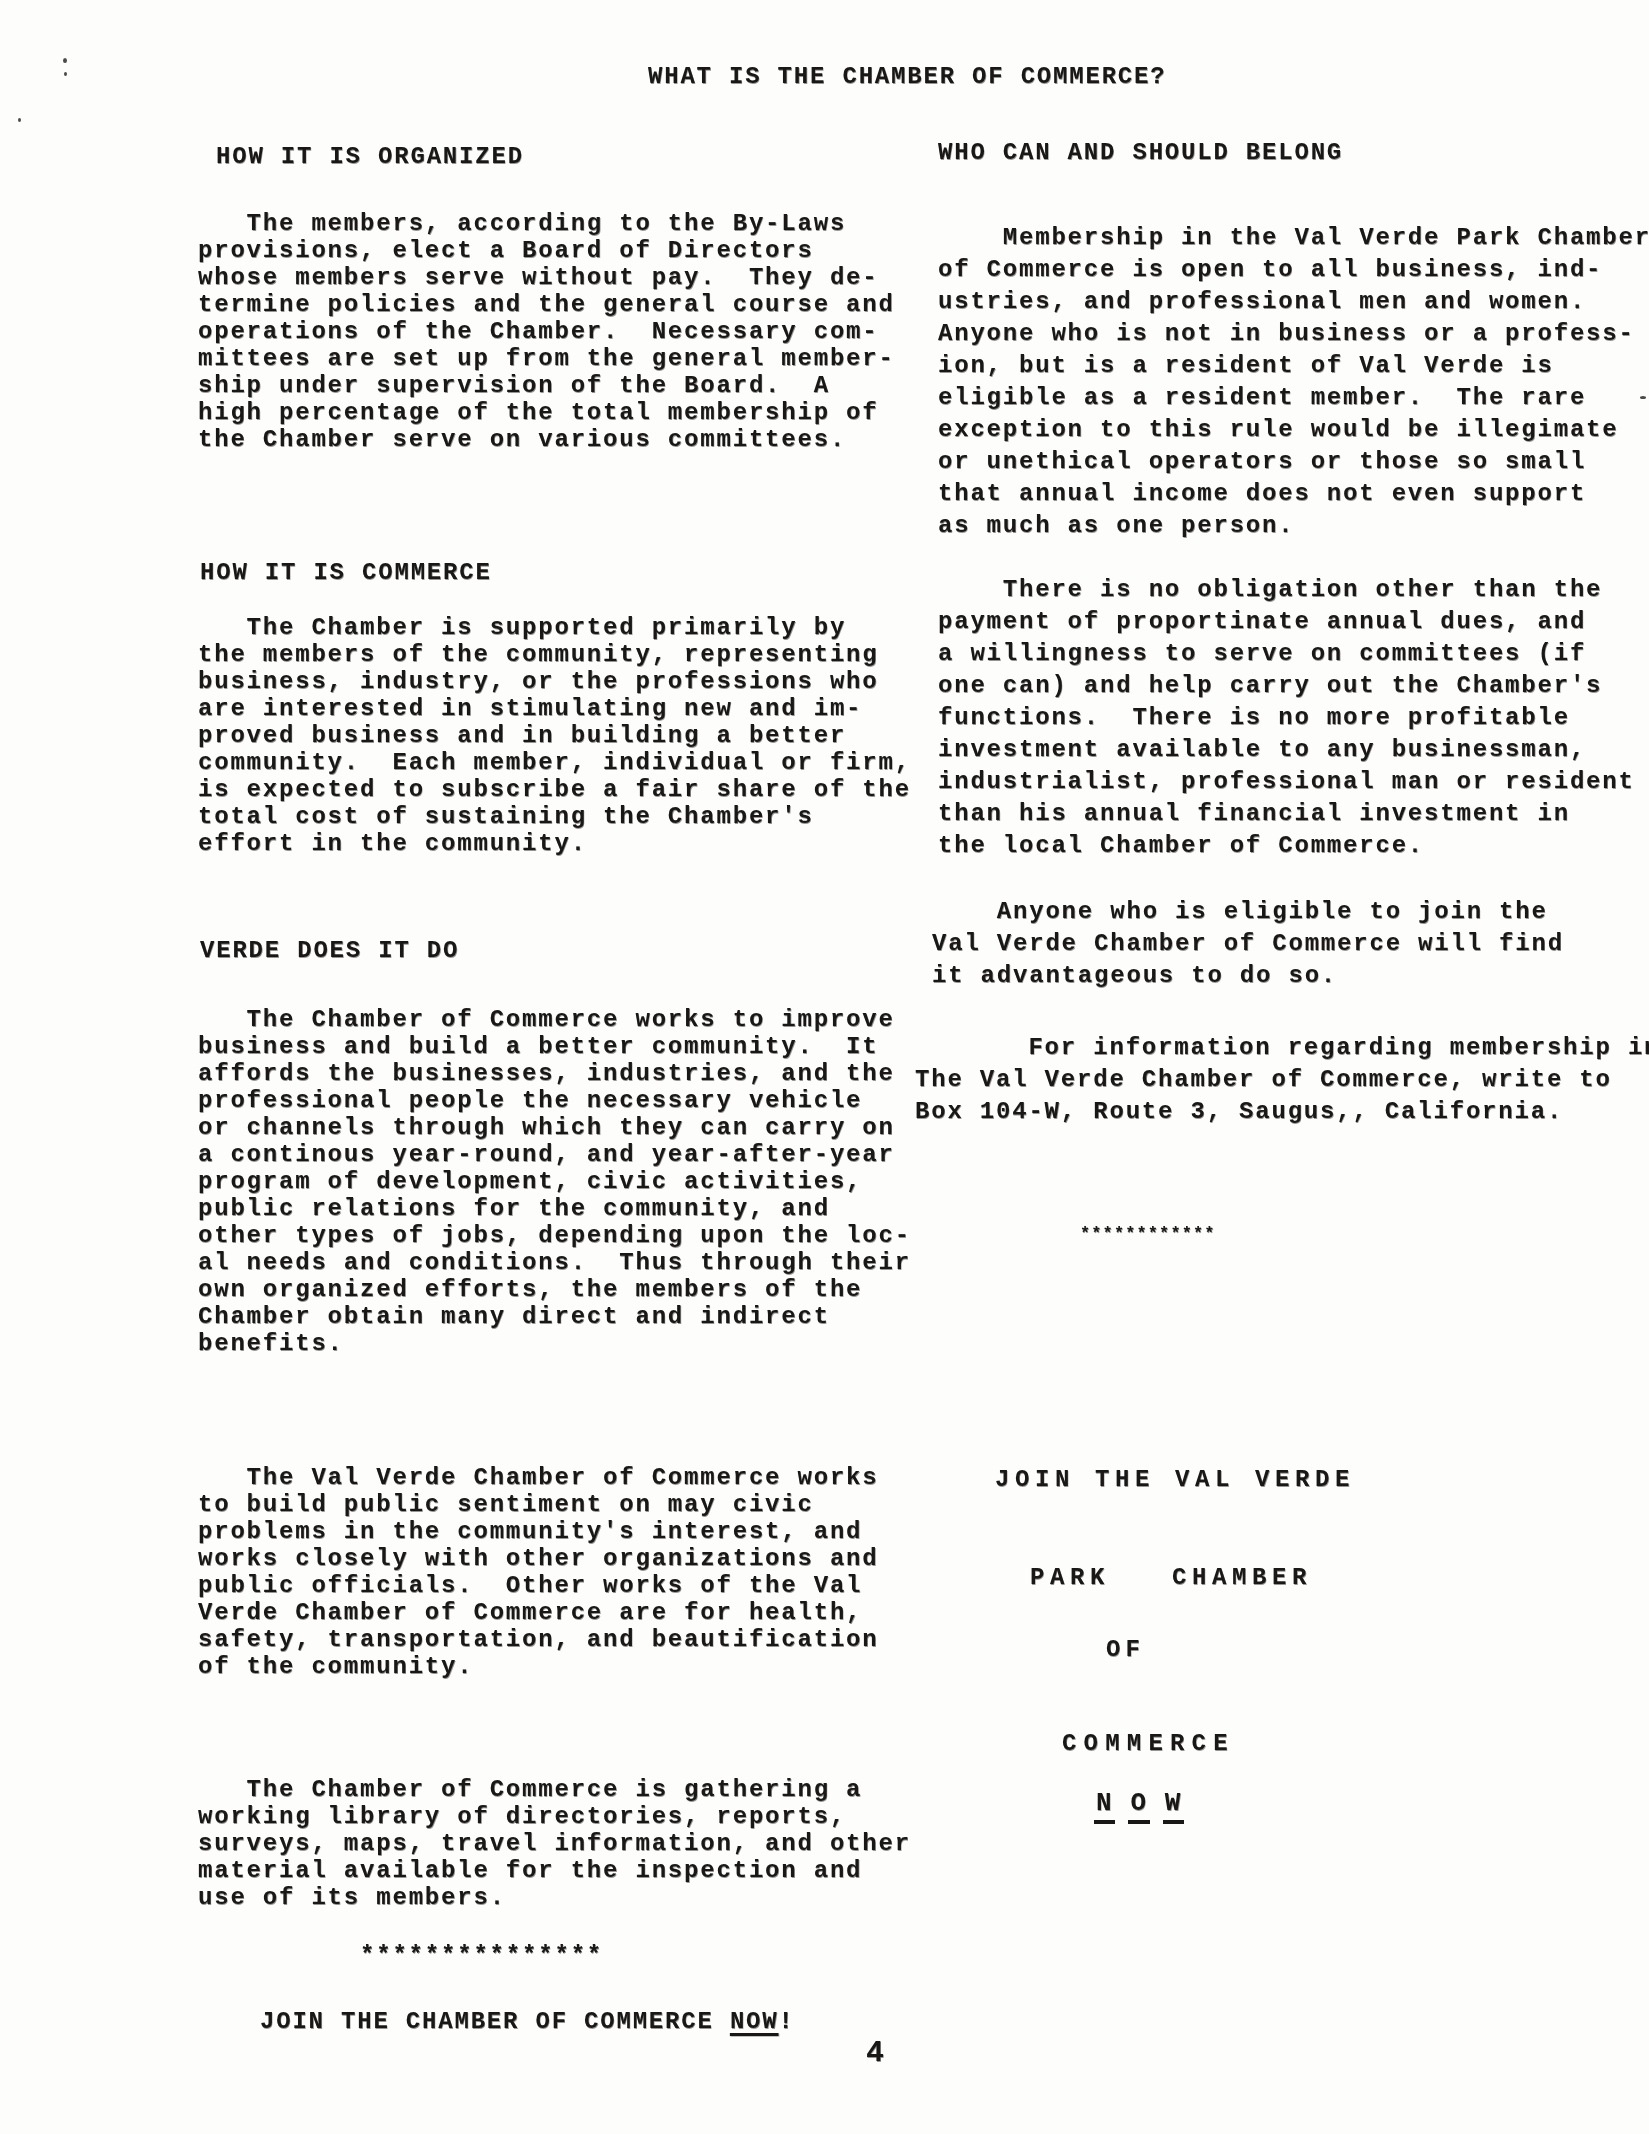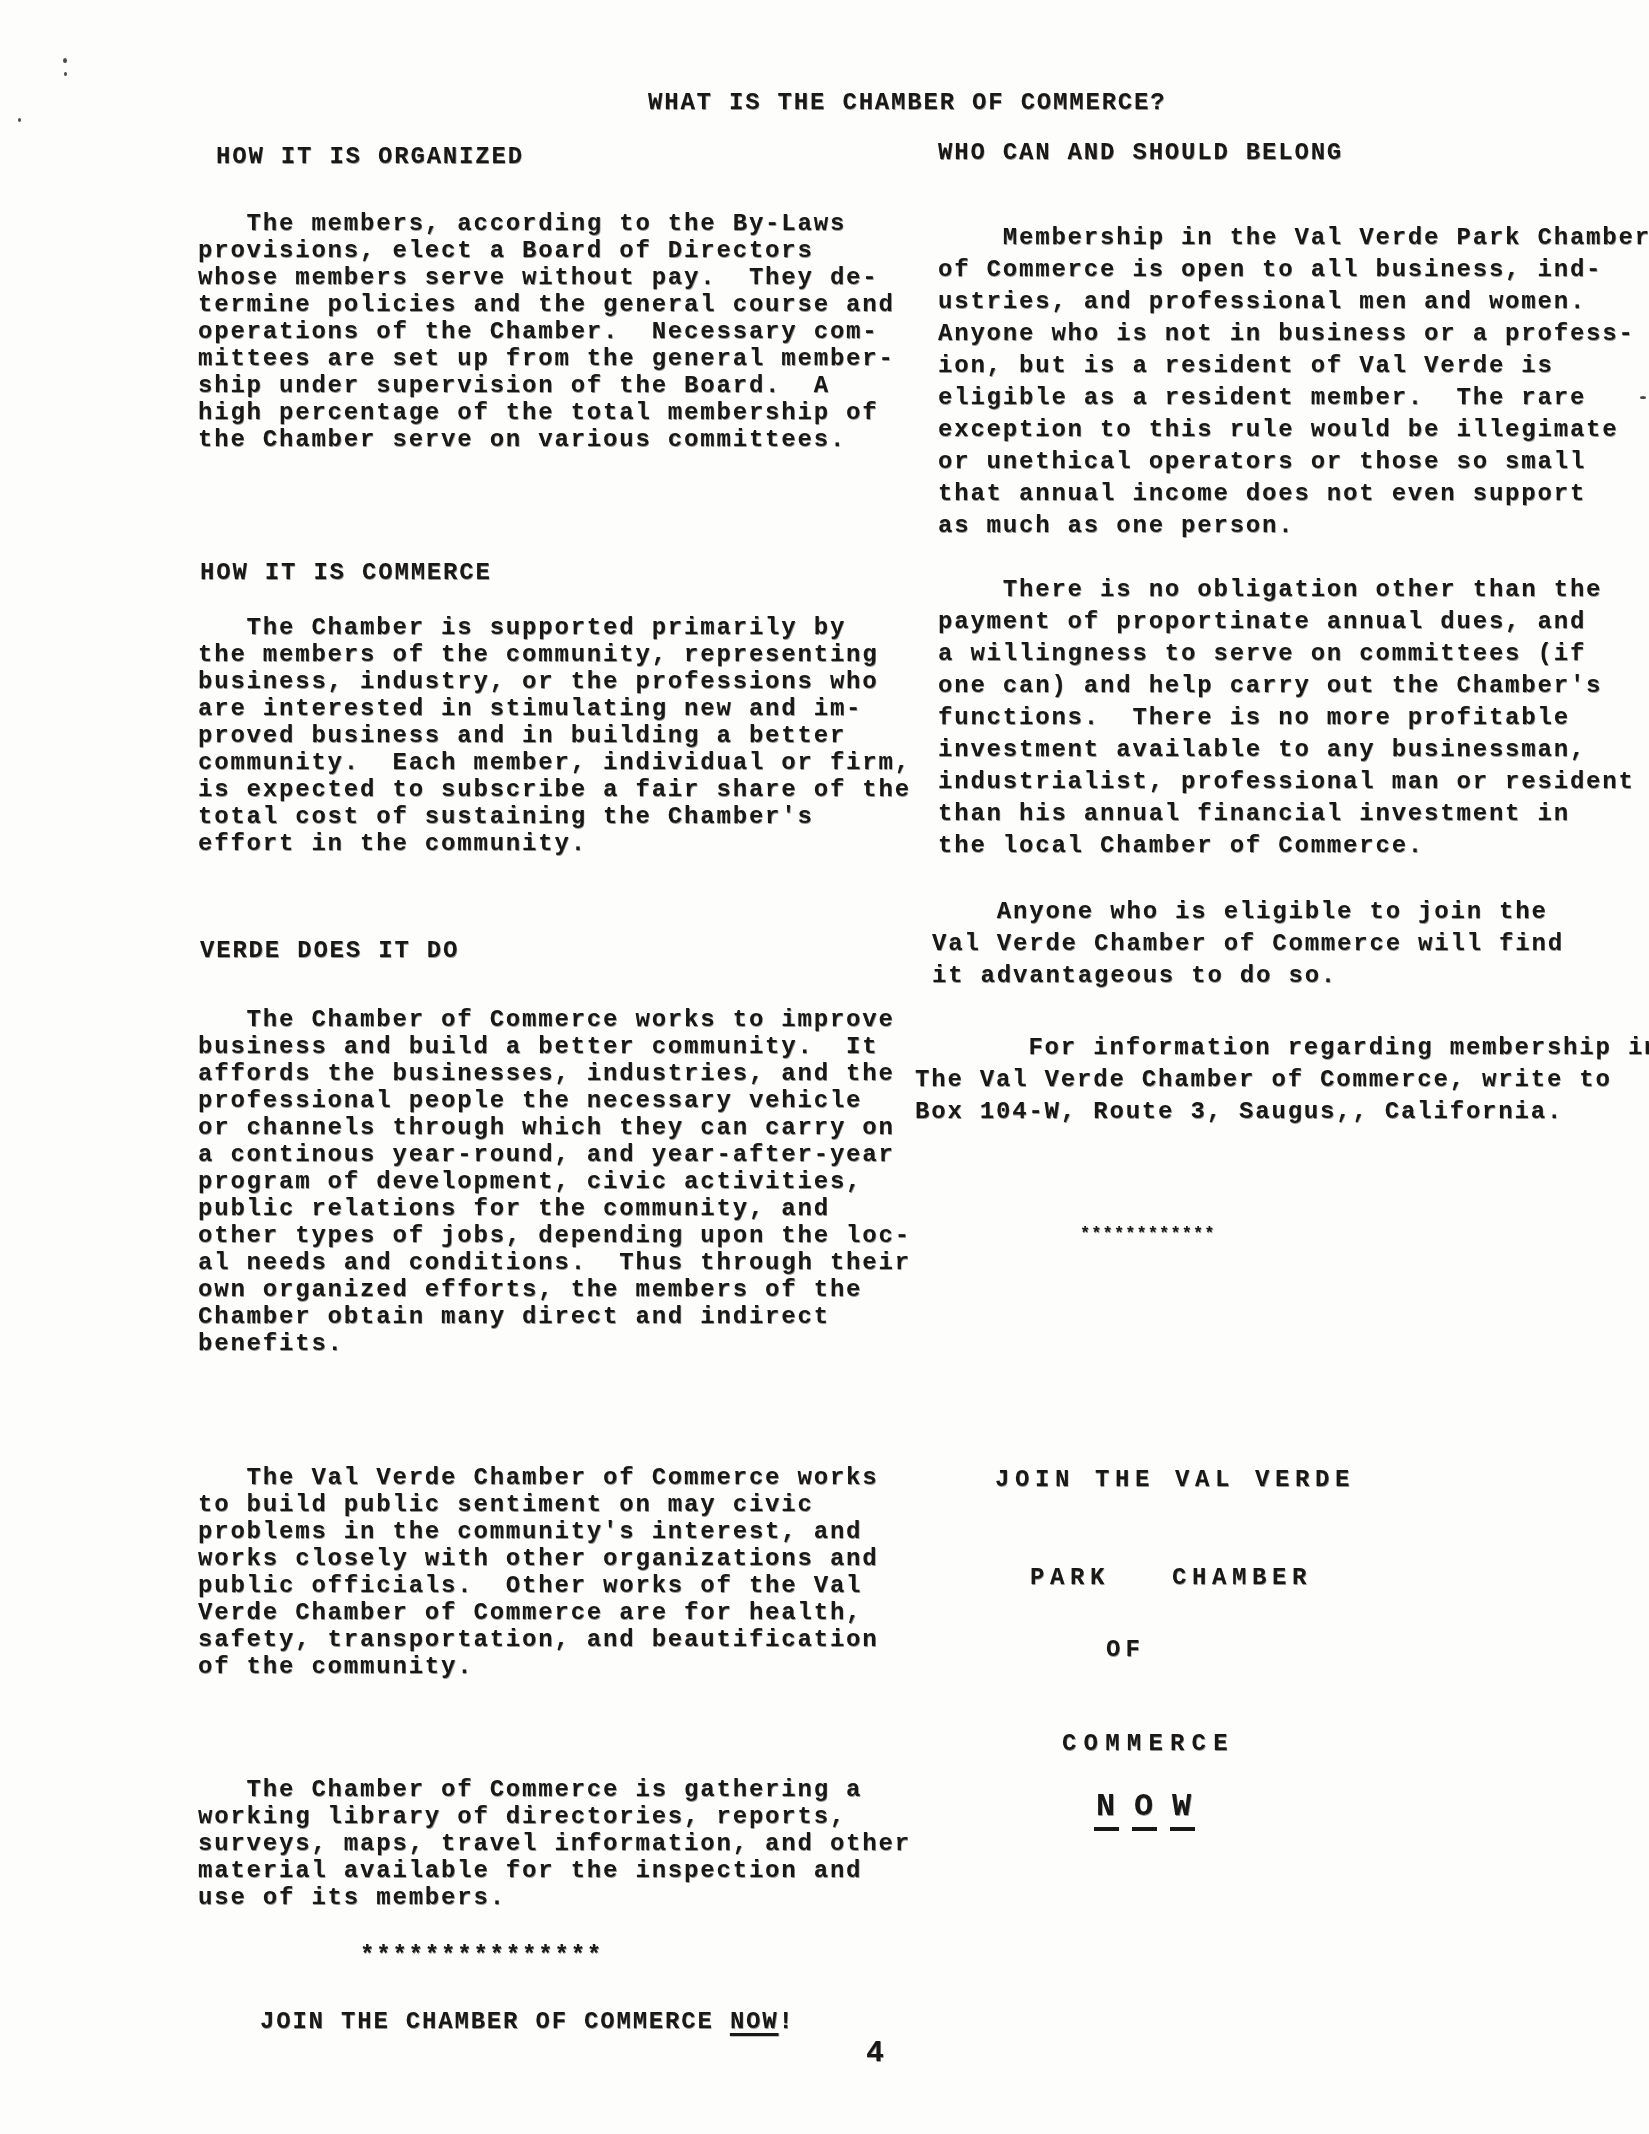--- a/index.html
+++ b/index.html
@@ -21,28 +21,28 @@
     position: absolute;
     white-space: pre;
     font-size: 24px;
     font-weight: 700;
     letter-spacing: 1.8px;
     text-shadow: 0.6px 0.6px 0.4px rgba(25,23,20,0.45);
   }
   .heading { line-height: 30px; }
   .para-l { line-height: 27px; }
   .para-r { line-height: 32px; }
-  .title { line-height: 30px; margin-top: 26px; }
+  .title { line-height: 30px; }
   .stars-left { letter-spacing: 1.8px; }
   .stars-right { font-size: 17px; letter-spacing: 1.1px; }
   .spread1 { letter-spacing: 5.6px; }
   .spread2 { letter-spacing: 5.6px; word-spacing: 42px; }
   .spread3 { letter-spacing: 5.0px; }
   .spread4 { letter-spacing: 7.2px; margin-top: 28px; }
-  .now-big { font-size: 32px; }
+  .now-big { font-size: 26px; }
   .now-letter {
     display: inline-block;
     margin-right: 13px;
     border-bottom: 4px solid #191817;
     padding: 0 2px 2px 2px;
   }
   .underlined { text-decoration: underline; text-decoration-thickness: 3px; text-underline-offset: 5px; }
   .page-num { font-size: 30px; }
   .speck {
     position: absolute;

